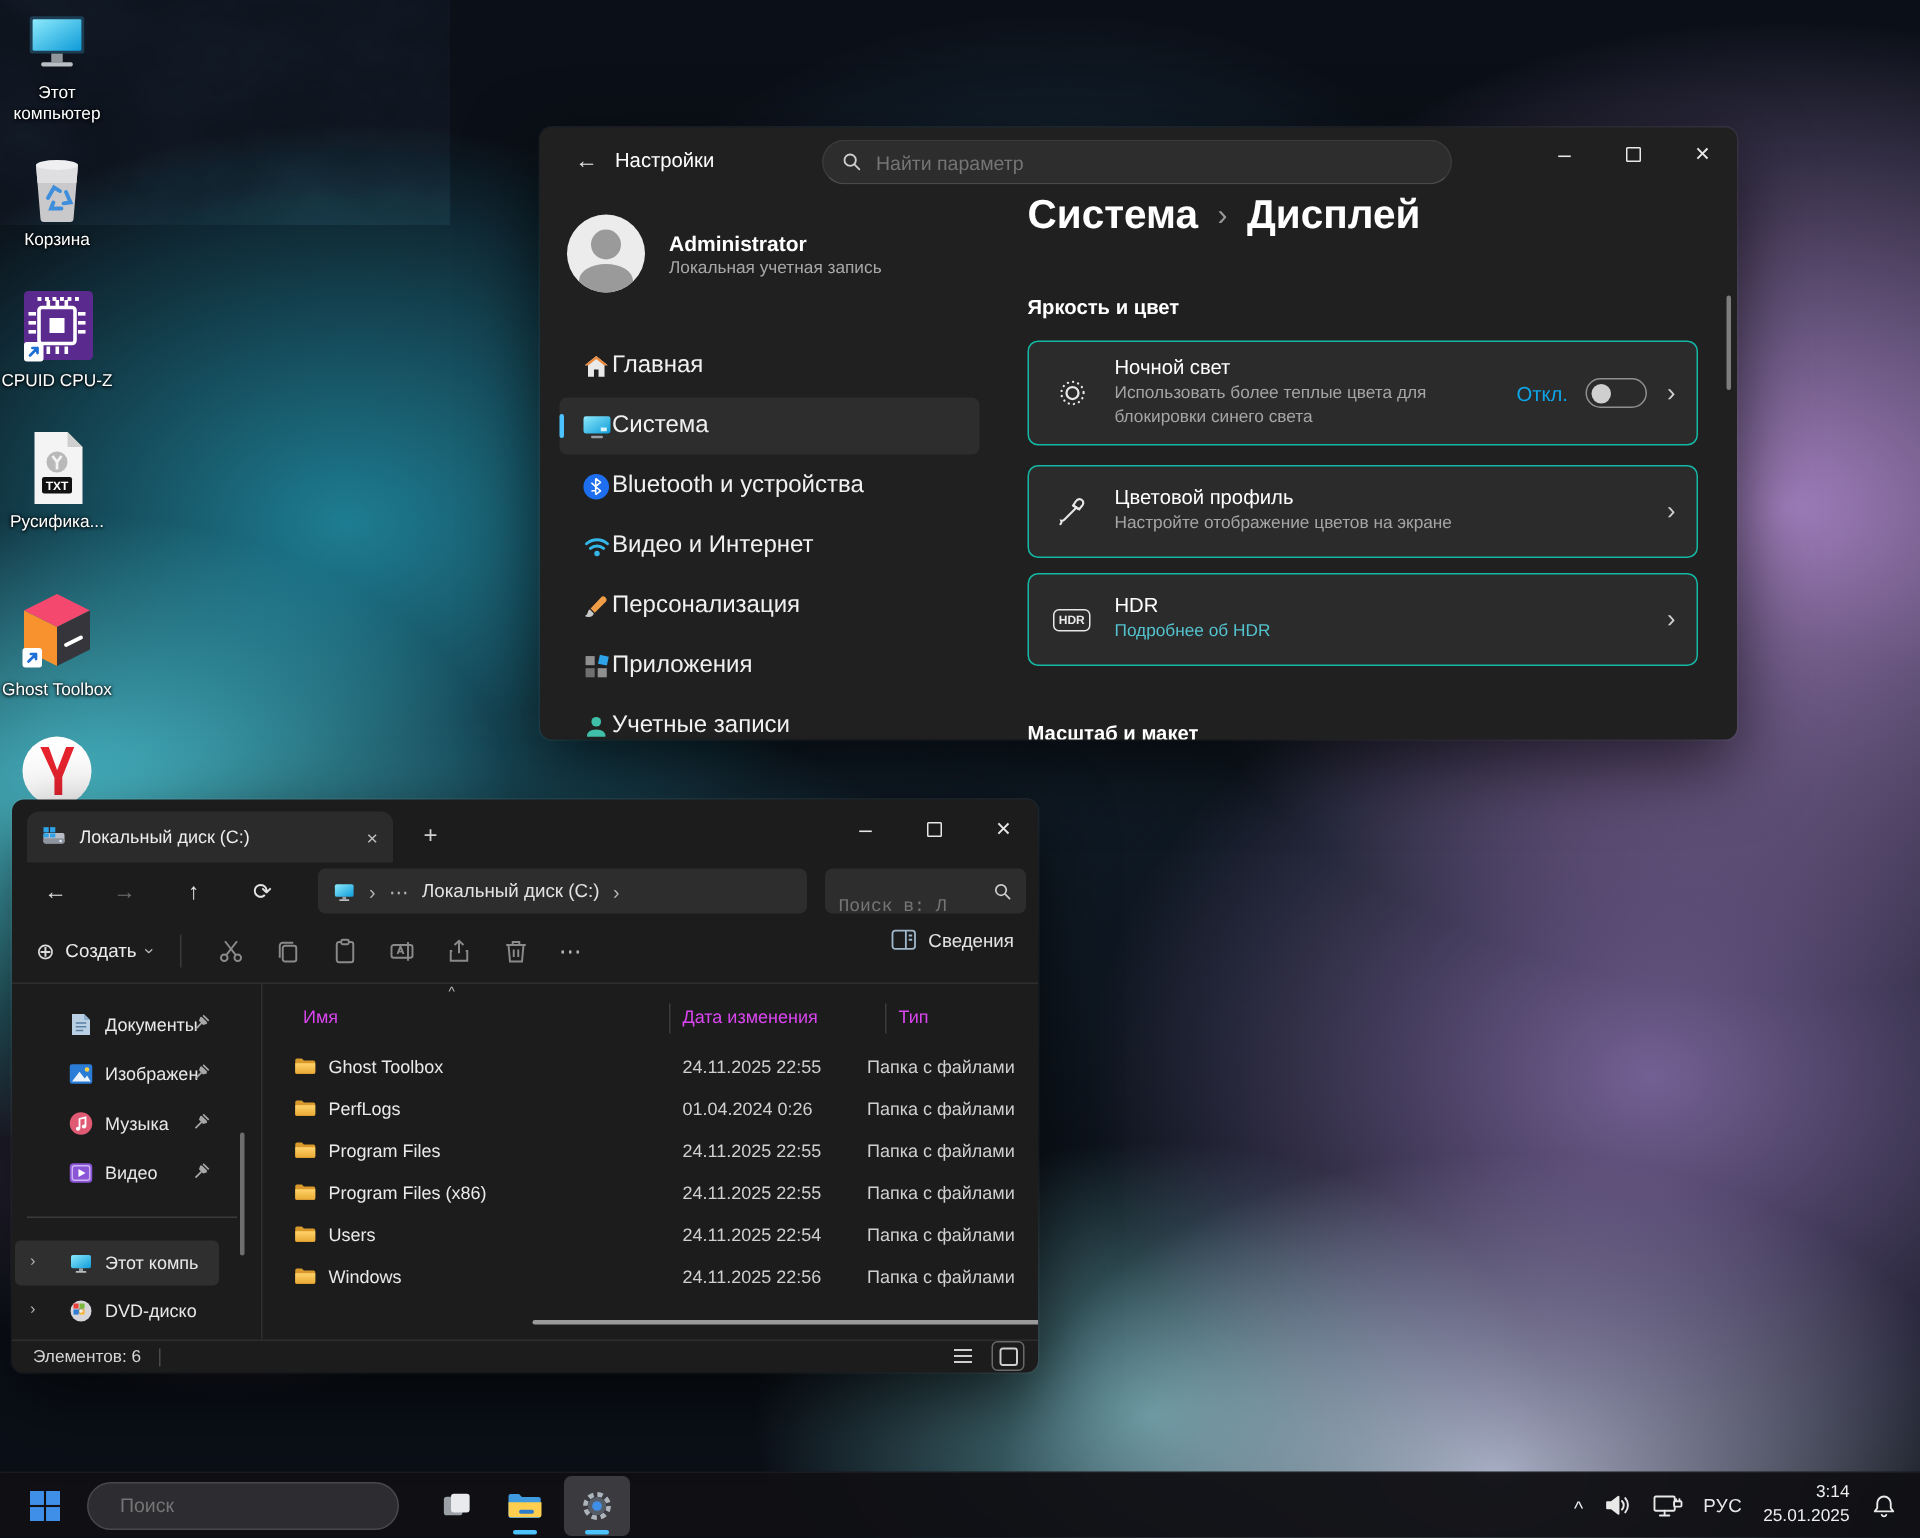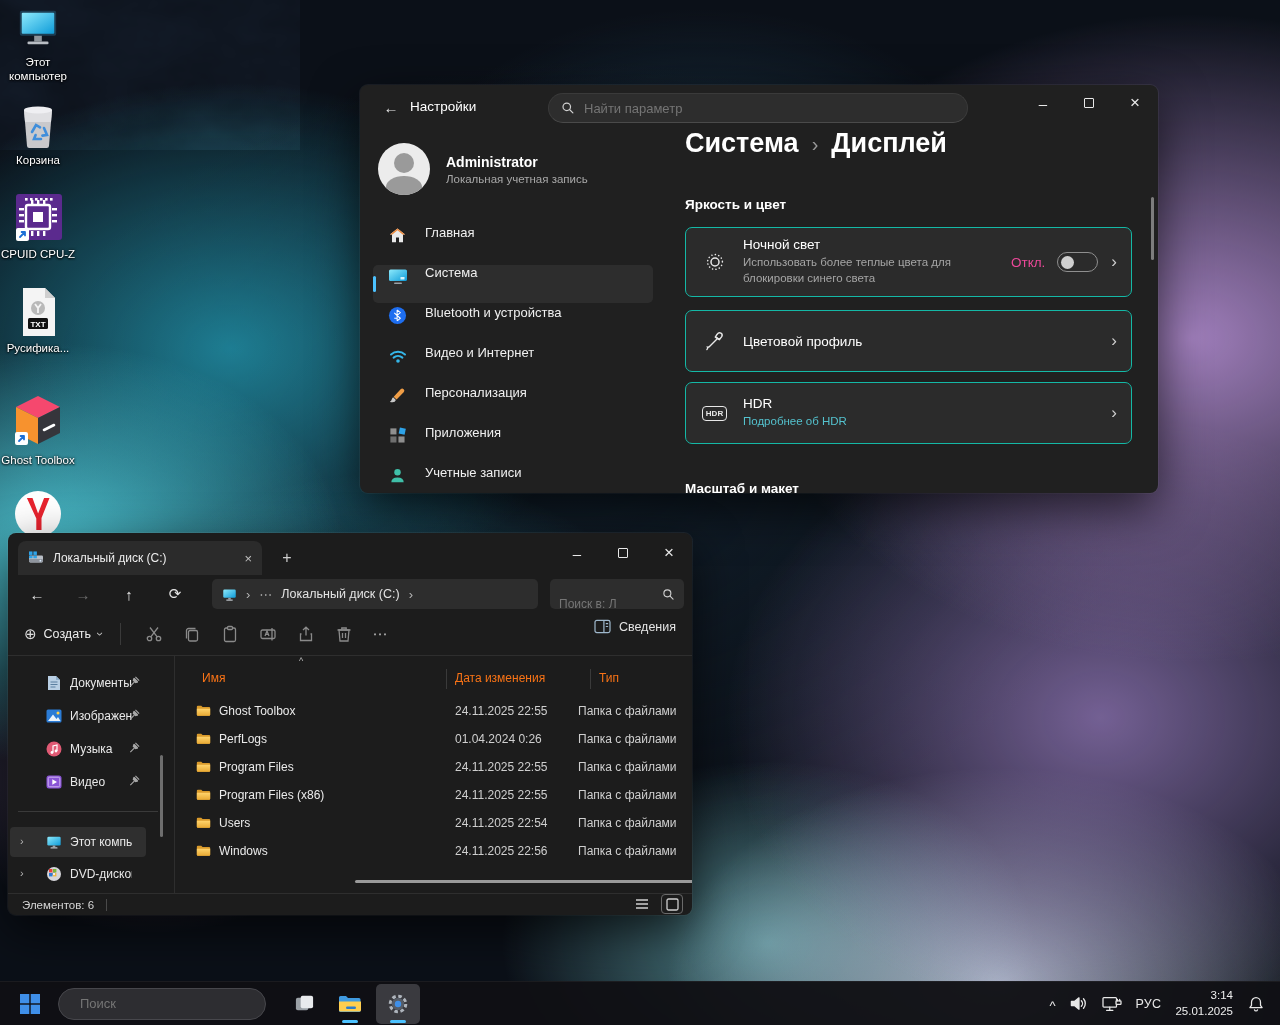--- a/index.html
+++ b/index.html
@@ -49,39 +49,39 @@
   .account { position:absolute; left:18px; top:58px; display:flex; align-items:center; gap:16px; }
   .avatar { width:52px; height:52px; border-radius:50%; background:#ececec; position:relative; overflow:hidden; }
   .avatar:before { content:""; position:absolute; left:16px; top:10px; width:20px; height:20px;
     border-radius:50%; background:#9a9a9a; }
   .avatar:after { content:""; position:absolute; left:8px; top:33px; width:36px; height:22px;
     border-radius:50% 50% 0 0; background:#9a9a9a; }
   .acc-name { font-size:14px; font-weight:bold; }
   .acc-sub { font-size:11.5px; color:#a8a8a8; margin-top:3px; }
   .nav { position:absolute; left:13px; top:140px; width:280px; }
   .nav-item { position:relative; height:38px; margin-bottom:2px; border-radius:5px;
-    display:flex; padding-left:14px; gap:17px; font-size:13px; color:#f0f0f0; }
+    display:flex; align-items:center; padding-left:14px; font-size:16px; color:#f0f0f0; }
   .nav-item.sel { background:#2d2d2d; }
   .nav-item.sel:before { content:""; position:absolute; left:0; top:11px; width:3px; height:16px;
     border-radius:2px; background:var(--accent); }
   .nav-item .nico { width:21px; height:21px; display:flex; align-items:center; justify-content:center; }
   .s-main { position:absolute; left:325px; top:0; width:447px; height:408px; }
   .s-h1 { position:absolute; left:0; top:43px; font-size:27px; font-weight:600;
     display:flex; align-items:center; gap:13px; }
   .s-h1 .sep { color:#9a9a9a; font-size:20px; font-weight:400; transform:translateY(1px); }
   .s-sect { position:absolute; left:0; font-size:13.5px; font-weight:bold; }
   .card { position:absolute; left:0; width:447px; background:#2b2b2b; border:1px solid #14b8a6;
     border-radius:7px; display:flex; align-items:center; padding-right:14px; }
   .card .cico { width:57px; display:flex; align-items:center; justify-content:center; flex:none; }
   .card .ct { flex:1; min-width:0; }
   .card .ct .t { font-size:13.5px; color:#fff; }
   .card .ct .d { font-size:11.5px; color:#a5a5a5; margin-top:3px; line-height:1.35; }
   .card .ct .d.link { color:var(--link); }
   .card .chev { color:#cfcfcf; font-size:17px; margin-left:13px; }
-  .tog-lbl { font-size:13.5px; color:#ec4899; margin-right:12px; }
+  .tog-lbl { font-size:13.5px; color:#0ea5e9; margin-right:12px; }
   .toggle { width:41px; height:20px; border:1px solid #8f8f8f; border-radius:11px; position:relative; flex:none; }
   .toggle .knob { position:absolute; left:3px; top:2.5px; width:13px; height:13px; border-radius:50%; background:#cfcfcf; }
   .s-scroll { position:absolute; right:4px; top:112px; width:3px; height:63px; background:#7d7d7d; border-radius:2px; }
 
   
   #explorer { left:8px; top:533px; width:684px; height:382px; background:#1c1c1c; z-index:6; }
   .tab { position:absolute; left:10px; top:8px; width:244px; height:34px; background:#2b2b2b;
     border-radius:8px 8px 0 0; display:flex; align-items:center; padding:0 10px; gap:9px; }
   .tab .ttl { flex:1; font-size:12px; color:#ededed; white-space:nowrap; overflow:hidden; }
   .tab .tx { color:#c0c0c0; font-size:13px; }
@@ -90,21 +90,21 @@
   .addr { position:absolute; left:0; top:42px; width:100%; height:38px; display:flex; align-items:center; }
   .navbtn { width:34px; height:30px; margin-left:12px; display:flex; align-items:center;
     justify-content:center; font-size:15px; color:#e5e5e5; border-radius:4px; }
   .navbtn.dis { color:#6f6f6f; }
   .crumbbar { position:absolute; left:204px; top:46px; width:326px; height:30px; background:#2d2d2d;
     border-radius:5px; display:flex; align-items:center; padding:0 10px; gap:9px; font-size:12.5px; color:#e3e3e3; }
   .crumbbar .sep { color:#b5b5b5; font-size:13px; }
   .e-search { position:absolute; left:542px; top:46px; width:134px; height:30px; background:#2d2d2d;
     border-radius:5px; display:flex; align-items:center; padding:0 9px; }
   .e-search input { flex:1; width:80px; background:transparent; border:none; outline:none;
-    color:#c9c9c9; font-size:12px; font-family:Liberation Sans, sans-serif;margin-top:19px; }
+    color:#c9c9c9; font-size:12px; font-family:Liberation Mono, monospace;margin-top:19px; }
   .cmdbar { position:absolute; left:0; top:80px; width:100%; height:42px; display:flex; align-items:center; }
   .newbtn { display:flex; align-items:center; gap:7px; margin-left:16px; font-size:12.5px; color:#ececec; }
   .newbtn .op { color:#dcdcdc; font-size:15px; }
   .newbtn .caret { display:inline-block; transform:rotate(90deg); font-size:12px; color:#bdbdbd; }
   .cmdsep { width:1px; height:22px; background:#3a3a3a; margin:0 14px 0 18px; }
   .cmdico { width:38px; height:30px; display:flex; align-items:center; justify-content:center; }
   .cmd-more { color:#bdbdbd; font-size:15px; width:34px; text-align:center; }
   .details-btn { position:absolute; right:16px; top:86px; display:flex; align-items:center; gap:8px;
     font-size:12.5px; color:#e3e3e3; }
   .e-div { position:absolute; left:0; top:122px; width:100%; height:1px; background:#2e2e2e; }
@@ -114,21 +114,21 @@
   .sb-item .sbico { position:absolute; left:35px; width:17px; height:17px; display:flex;
     align-items:center; justify-content:center; }
   .sb-item .sblbl { position:absolute; left:60px; right:14px; white-space:nowrap; overflow:hidden; }
   .sb-item .pin { position:absolute; right:5px; top:7px; }
   .sb-item .tchev { position:absolute; left:10px; color:#b5b5b5; font-size:11px; transform:translateY(-1px); }
   .sb-item.sel { background:#2f2f2f; }
   .sb-sep { position:absolute; left:10px; top:156px; width:140px; height:1px; background:#3a3a3a; }
   .sb-scroll { position:absolute; left:152px; top:100px; width:3px; height:82px; background:#6e6e6e; border-radius:2px; }
   .pane-div { position:absolute; left:166px; top:122px; width:1px; height:238px; background:#2e2e2e; }
   .files { position:absolute; left:167px; top:122px; width:517px; height:238px; font-size:12px; }
-  .fhdr { position:absolute; top:16px; color:#f97316; }
+  .fhdr { position:absolute; top:16px; color:#d946ef; }
   .sortcaret { position:absolute; left:124px; top:1px; color:#bdbdbd; font-size:9px; }
   .col-div { position:absolute; top:14px; width:1px; height:20px; background:#3a3a3a; }
   .frow { position:absolute; left:0; width:100%; height:28px; }
   .frow .fico { position:absolute; left:20px; top:6px; }
   .frow .fname { position:absolute; left:44px; top:7px; color:#eaeaea; }
   .frow .fdate { position:absolute; left:280px; top:7px; color:#cfcfcf; }
   .frow .ftype { position:absolute; left:403px; top:7px; color:#cfcfcf; }
   .h-scroll { position:absolute; left:180px; top:225px; width:412px; height:3px; background:#9a9a9a; border-radius:2px; }
   .statusbar { position:absolute; left:0; top:360px; width:100%; height:22px; border-top:1px solid #2e2e2e;
     display:flex; align-items:center; font-size:11.5px; color:#d5d5d5; }
@@ -418,20 +418,21 @@
     <div class="card" style="top:225px;height:62px">
       <span class="cico">
         <svg width="22" height="22" viewBox="0 0 22 22" fill="none" stroke="#e8e8e8" stroke-width="1.4">
             <path d="M13.5 8.5 l-8 8 q-.9.9-2 .6 .5 1.6-.6 2.4" stroke-linecap="round"></path>
             <path d="M13 4.5 q1.8-2.6 3.9-1.4 2.1 1.2.8 3.6 l-2.2 2.8 -4-2.6z"></path>
             <line x1="11" y1="6.8" x2="15.2" y2="9.6"></line>
           </svg>
       </span>
       <span class="ct">
         <div class="t">Цветовой профиль</div>
+        <div class="d">Настройте отображение цветов на экране</div>
       </span>
       <span class="chev">›</span>
     </div>
 
     <div class="card" style="top:297px;height:62px">
       <span class="cico">
         <span style="border:1.4px solid #e8e8e8;border-radius:4px;font-size:8px;font-weight:bold;color:#e8e8e8;padding:2px 3px">HDR</span>
       </span>
       <span class="ct">
         <div class="t">HDR</div>

